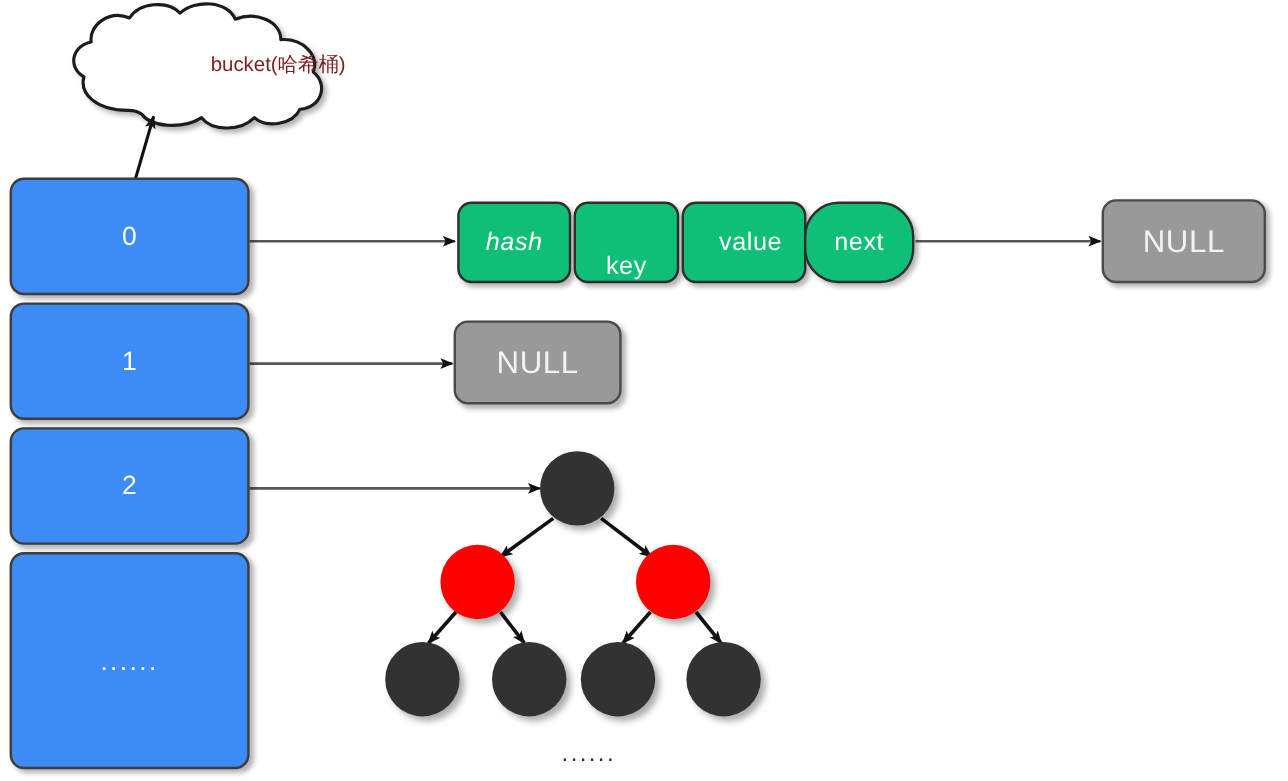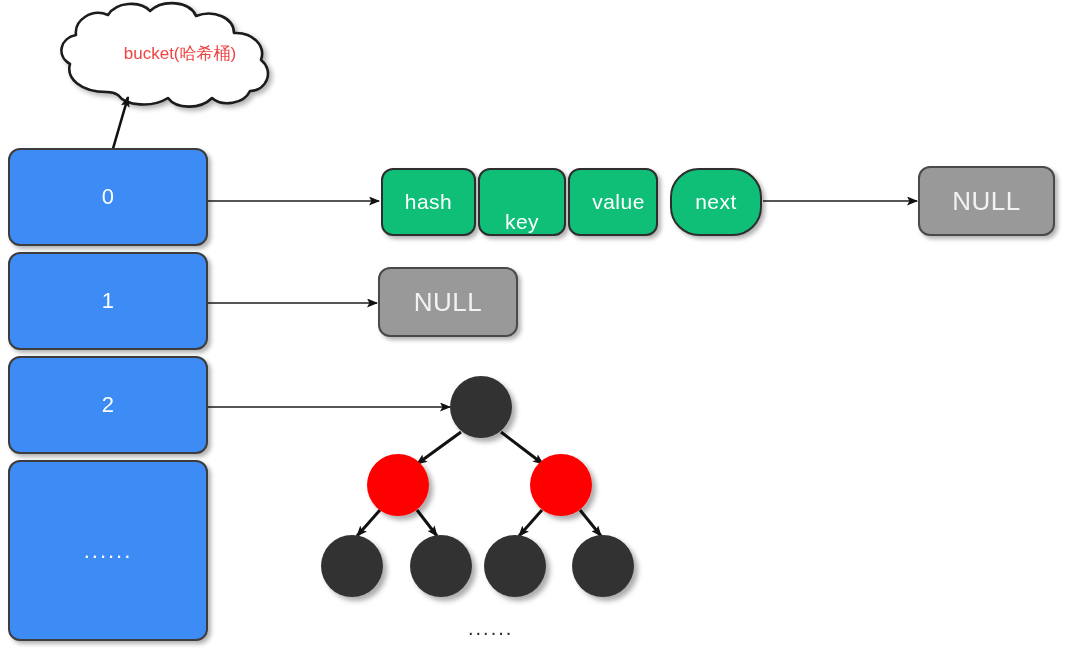--- a/index.html
+++ b/index.html
@@ -69,23 +69,23 @@
     color: #2b2b2b;
     font-size: 20px;
     letter-spacing: 2px;
     user-select: none;
   }
   .cloud-label {
     position: absolute;
     left: 72px;
     top: 42px;
     width: 216px;
-    text-align: center;
+    text-align: right;
     font-size: 17px;
-    color: #ef4444;
+    color: #7f1d1d;
     user-select: none;
   }
 </style>
 </head>
 <body>
 
 <div id="canvas">
 
   <svg class="layer-svg" viewBox="0 0 1073 651">
     <defs>
@@ -154,27 +154,27 @@
   <div class="node-box bucket-cell" style="top:252px;height:98px;">
     <span>1</span>
   </div>
   <div class="node-box bucket-cell" style="top:356px;height:98px;">
     <span>2</span>
   </div>
   <div class="node-box bucket-cell" style="top:460px;height:181px;">
     <span class="bucket-dots">......</span>
   </div>
 
-  <div class="node-box entry-cell" style="left:381px;width:95px;">
+  <div class="node-box entry-cell" style="left:381px;width:95px;font-style:italic;">
     <span>hash</span>
   </div>
   <div class="node-box entry-cell" style="left:478px;width:88px;align-items:flex-end;">
     <span>key</span>
   </div>
-  <div class="node-box entry-cell" style="left:568px;width:90px;padding-left:11px;">
+  <div class="node-box entry-cell" style="left:568px;width:104px;padding-left:11px;">
     <span>value</span>
   </div>
   <div class="node-box entry-cell" style="left:670px;width:92px;border-radius:29px;">
     <span>next</span>
   </div>
 
   <div class="node-box null-box" style="left:918px;top:166px;width:137px;height:70px;">
     <span>NULL</span>
   </div>
 

